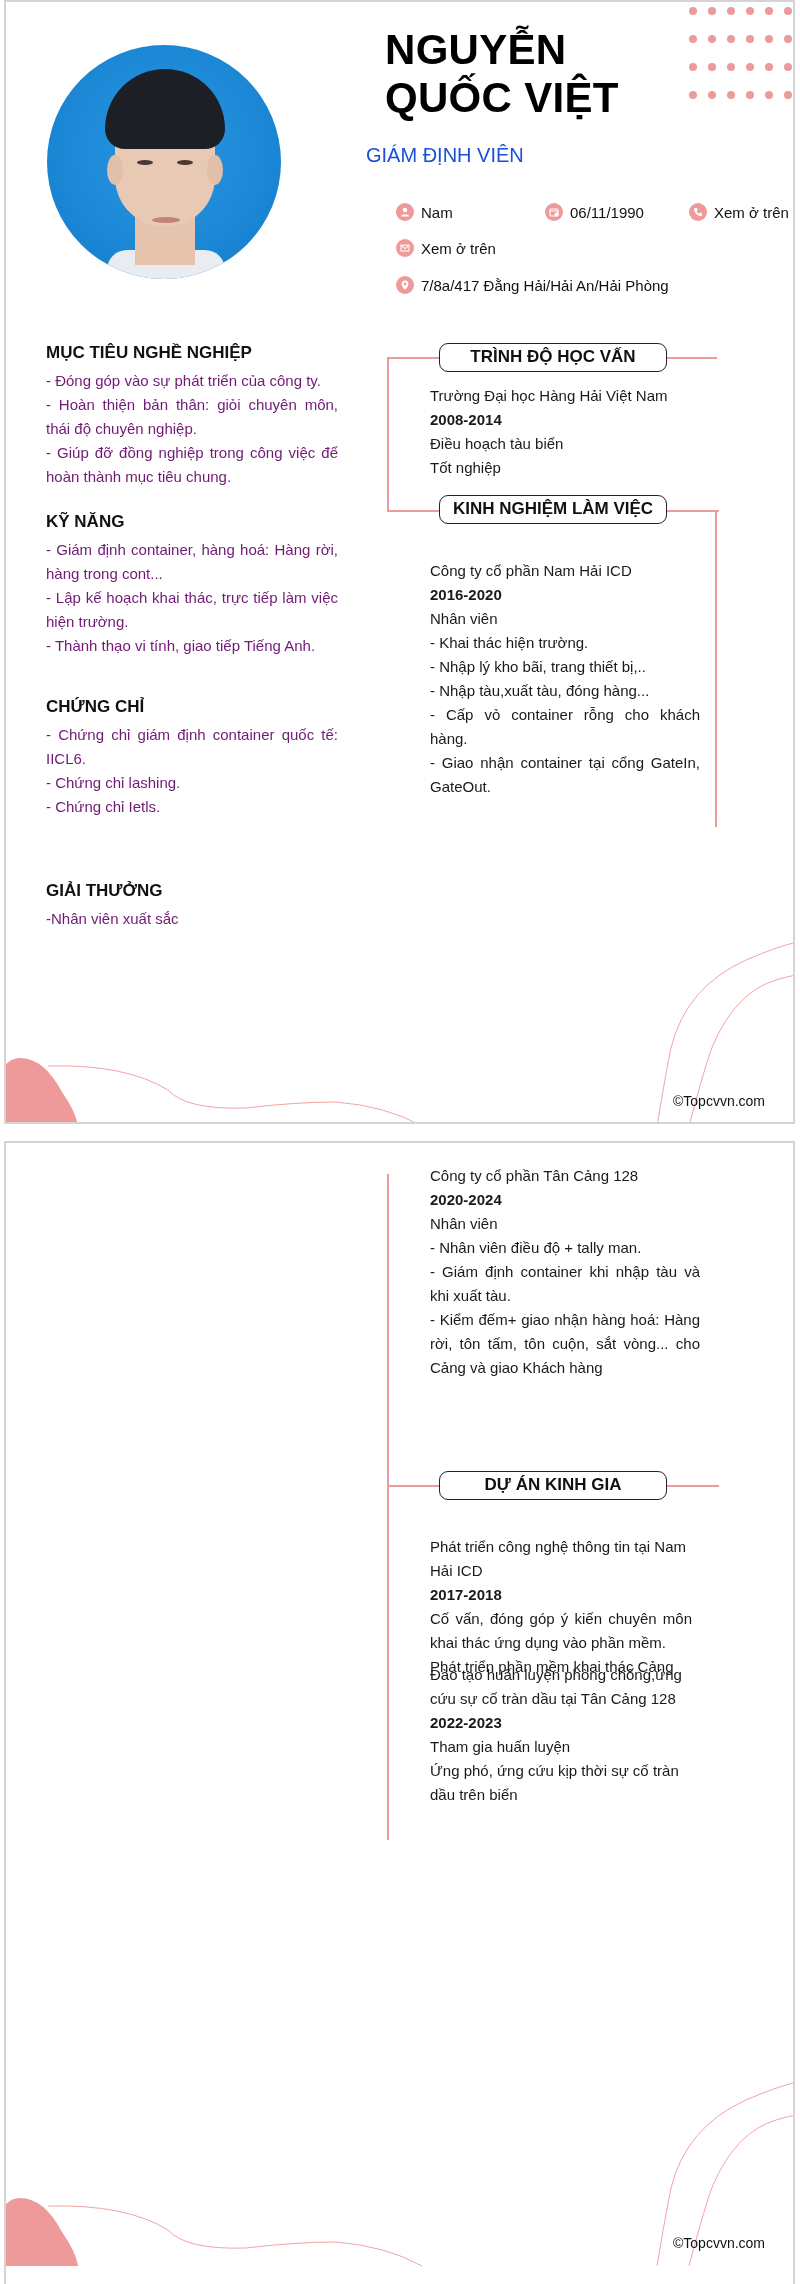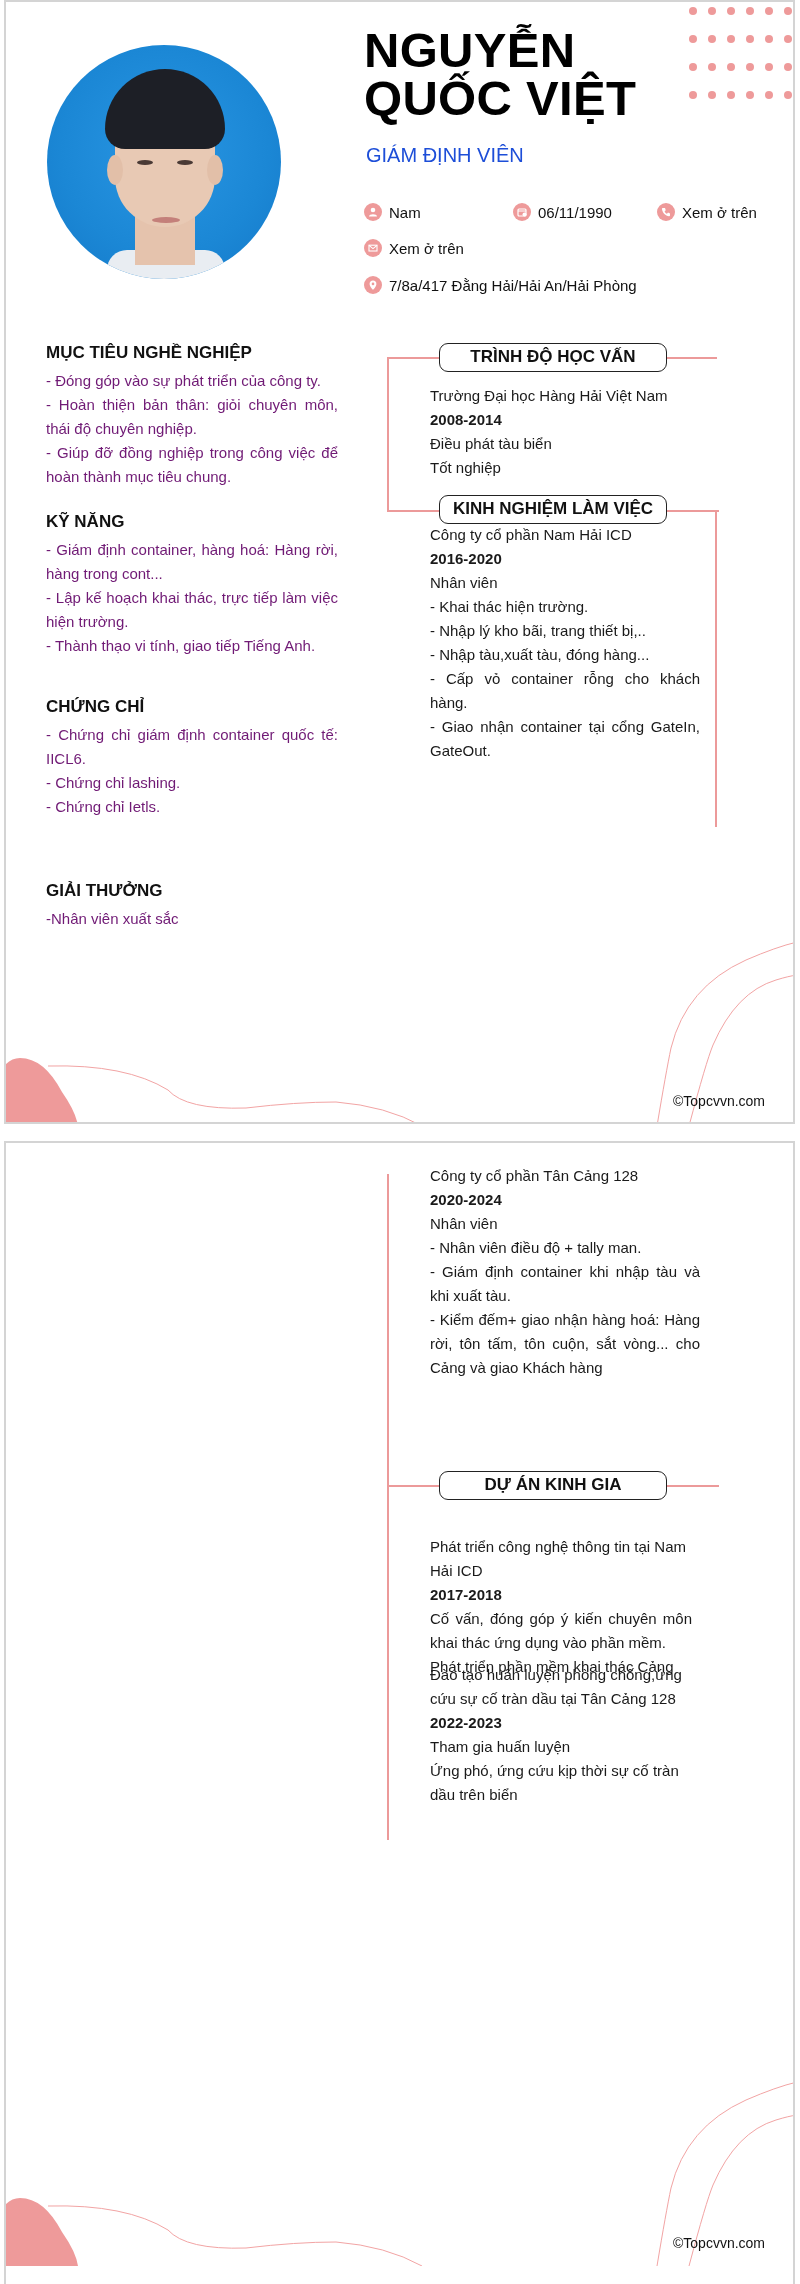--- a/index.html
+++ b/index.html
@@ -17,27 +17,27 @@
   .photo .face { position: absolute; left: 68px; top: 52px; width: 100px; height: 130px; background: #e8c9b4;
                  border-radius: 45px 45px 50px 50px; }
   .photo .ear-l { position: absolute; left: 60px; top: 110px; width: 16px; height: 30px; background: #e2bfa8; border-radius: 50%; }
   .photo .ear-r { position: absolute; left: 160px; top: 110px; width: 16px; height: 30px; background: #e2bfa8; border-radius: 50%; }
   .photo .eye-l { position: absolute; left: 90px; top: 115px; width: 16px; height: 5px; background: #4a3a35; border-radius: 50%; }
   .photo .eye-r { position: absolute; left: 130px; top: 115px; width: 16px; height: 5px; background: #4a3a35; border-radius: 50%; }
   .photo .mouth { position: absolute; left: 105px; top: 172px; width: 28px; height: 6px; background: #c4807a; border-radius: 50%; }
   .photo .neck { position: absolute; left: 88px; top: 170px; width: 60px; height: 50px; background: #e5c3ad; }
   .photo .shirt { position: absolute; left: 60px; top: 205px; width: 118px; height: 40px; background: #e9edf2; border-radius: 20px 20px 0 0; }
 
-  .name { position: absolute; left: 358px; top: 24px; font-size: 49px; font-weight: bold; line-height: 48px; color: #000; letter-spacing: 0.3px; }
+  .name { position: absolute; left: 379px; top: 24px; font-size: 42px; font-weight: bold; line-height: 48px; color: #000; letter-spacing: 0.3px; }
   .title { position: absolute; left: 360px; top: 141px; font-size: 20px; line-height: 24px; color: #1d4ed8; }
 
   .dots { position: absolute; left: 683px; top: 5px; width: 110px; height: 100px; }
   .dot { position: absolute; width: 8px; height: 8px; border-radius: 50%; background: #ee9a9a; }
 
-  .contact { position: absolute; display: flex; align-items: center; font-size: 15px; color: #111; }
+  .contact { position: absolute; display: flex; align-items: center; font-size: 15px; color: #111; margin-left: 32px; }
   .cicon { width: 18px; height: 18px; border-radius: 50%; background: #ee9a9a; display: inline-flex; align-items: center; justify-content: center; margin-right: 7px; }
   .cicon svg { width: 12px; height: 12px; }
 
   .lsec { position: absolute; left: 40px; width: 292px; }
   .lhead { font-size: 17px; font-weight: bold; color: #111; line-height: 22px; margin: 0 0 5px 0; }
   .ltext { font-size: 15px; line-height: 24px; color: #701a75; text-align: justify; }
   .ltext div { text-align: justify; }
 
   .box { position: absolute; left: 433px; width: 228px; height: 29px; border: 1.5px solid #222; border-radius: 9px;
          box-sizing: border-box; text-align: center; font-weight: bold; font-size: 17px; line-height: 26px; color: #111; background: #fff; }
@@ -185,26 +185,26 @@
   <div class="hline" style="left:661px;top:355px;width:50px;"></div>
   <div class="vline" style="left:381px;top:355px;height:155px;"></div>
   <div class="hline" style="left:381px;top:508px;width:52px;"></div>
   <div class="hline" style="left:661px;top:508px;width:52px;"></div>
   <div class="vline" style="left:709px;top:508px;height:317px;"></div>
 
   <div class="box" style="top:341px;">TRÌNH ĐỘ HỌC VẤN</div>
   <div class="rsec" style="top:382px;">
     <div>Trường Đại học Hàng Hải Việt Nam</div>
     <div class="bold">2008-2014</div>
-    <div>Điều phát tàu biển</div>
+    <div>Điều hoạch tàu biển</div>
     <div>Tốt nghiệp</div>
   </div>
 
   <div class="box" style="top:493px;">KINH NGHIỆM LÀM VIỆC</div>
-  <div class="rsec" style="top:521px;">
+  <div class="rsec" style="top:557px;">
     <div>Công ty cổ phần Nam Hải ICD</div>
     <div class="bold">2016-2020</div>
     <div>Nhân viên</div>
     <div class="just">- Khai thác hiện trường.</div>
     <div class="just">- Nhập lý kho bãi, trang thiết bị,..</div>
     <div class="just">- Nhập tàu,xuất tàu, đóng hàng...</div>
     <div class="just">- Cấp vỏ container rỗng cho khách hàng.</div>
     <div class="just">- Giao nhận container tại cổng GateIn, GateOut.</div>
   </div>
 

